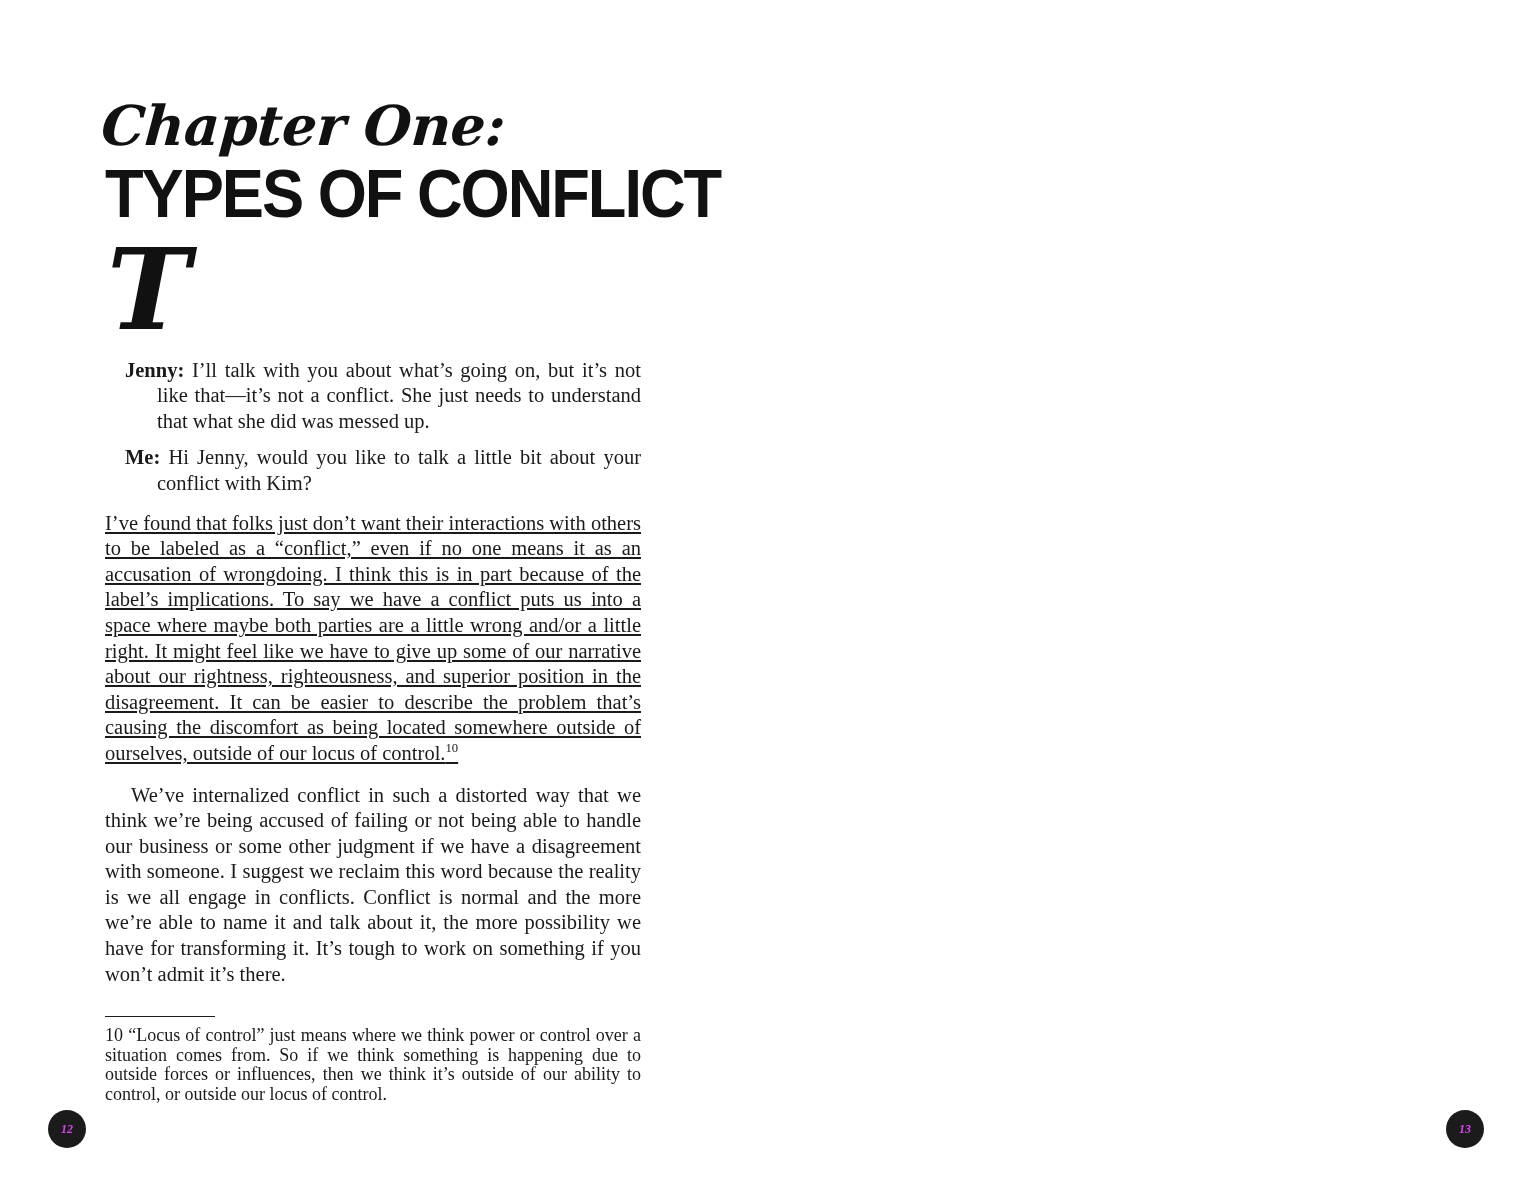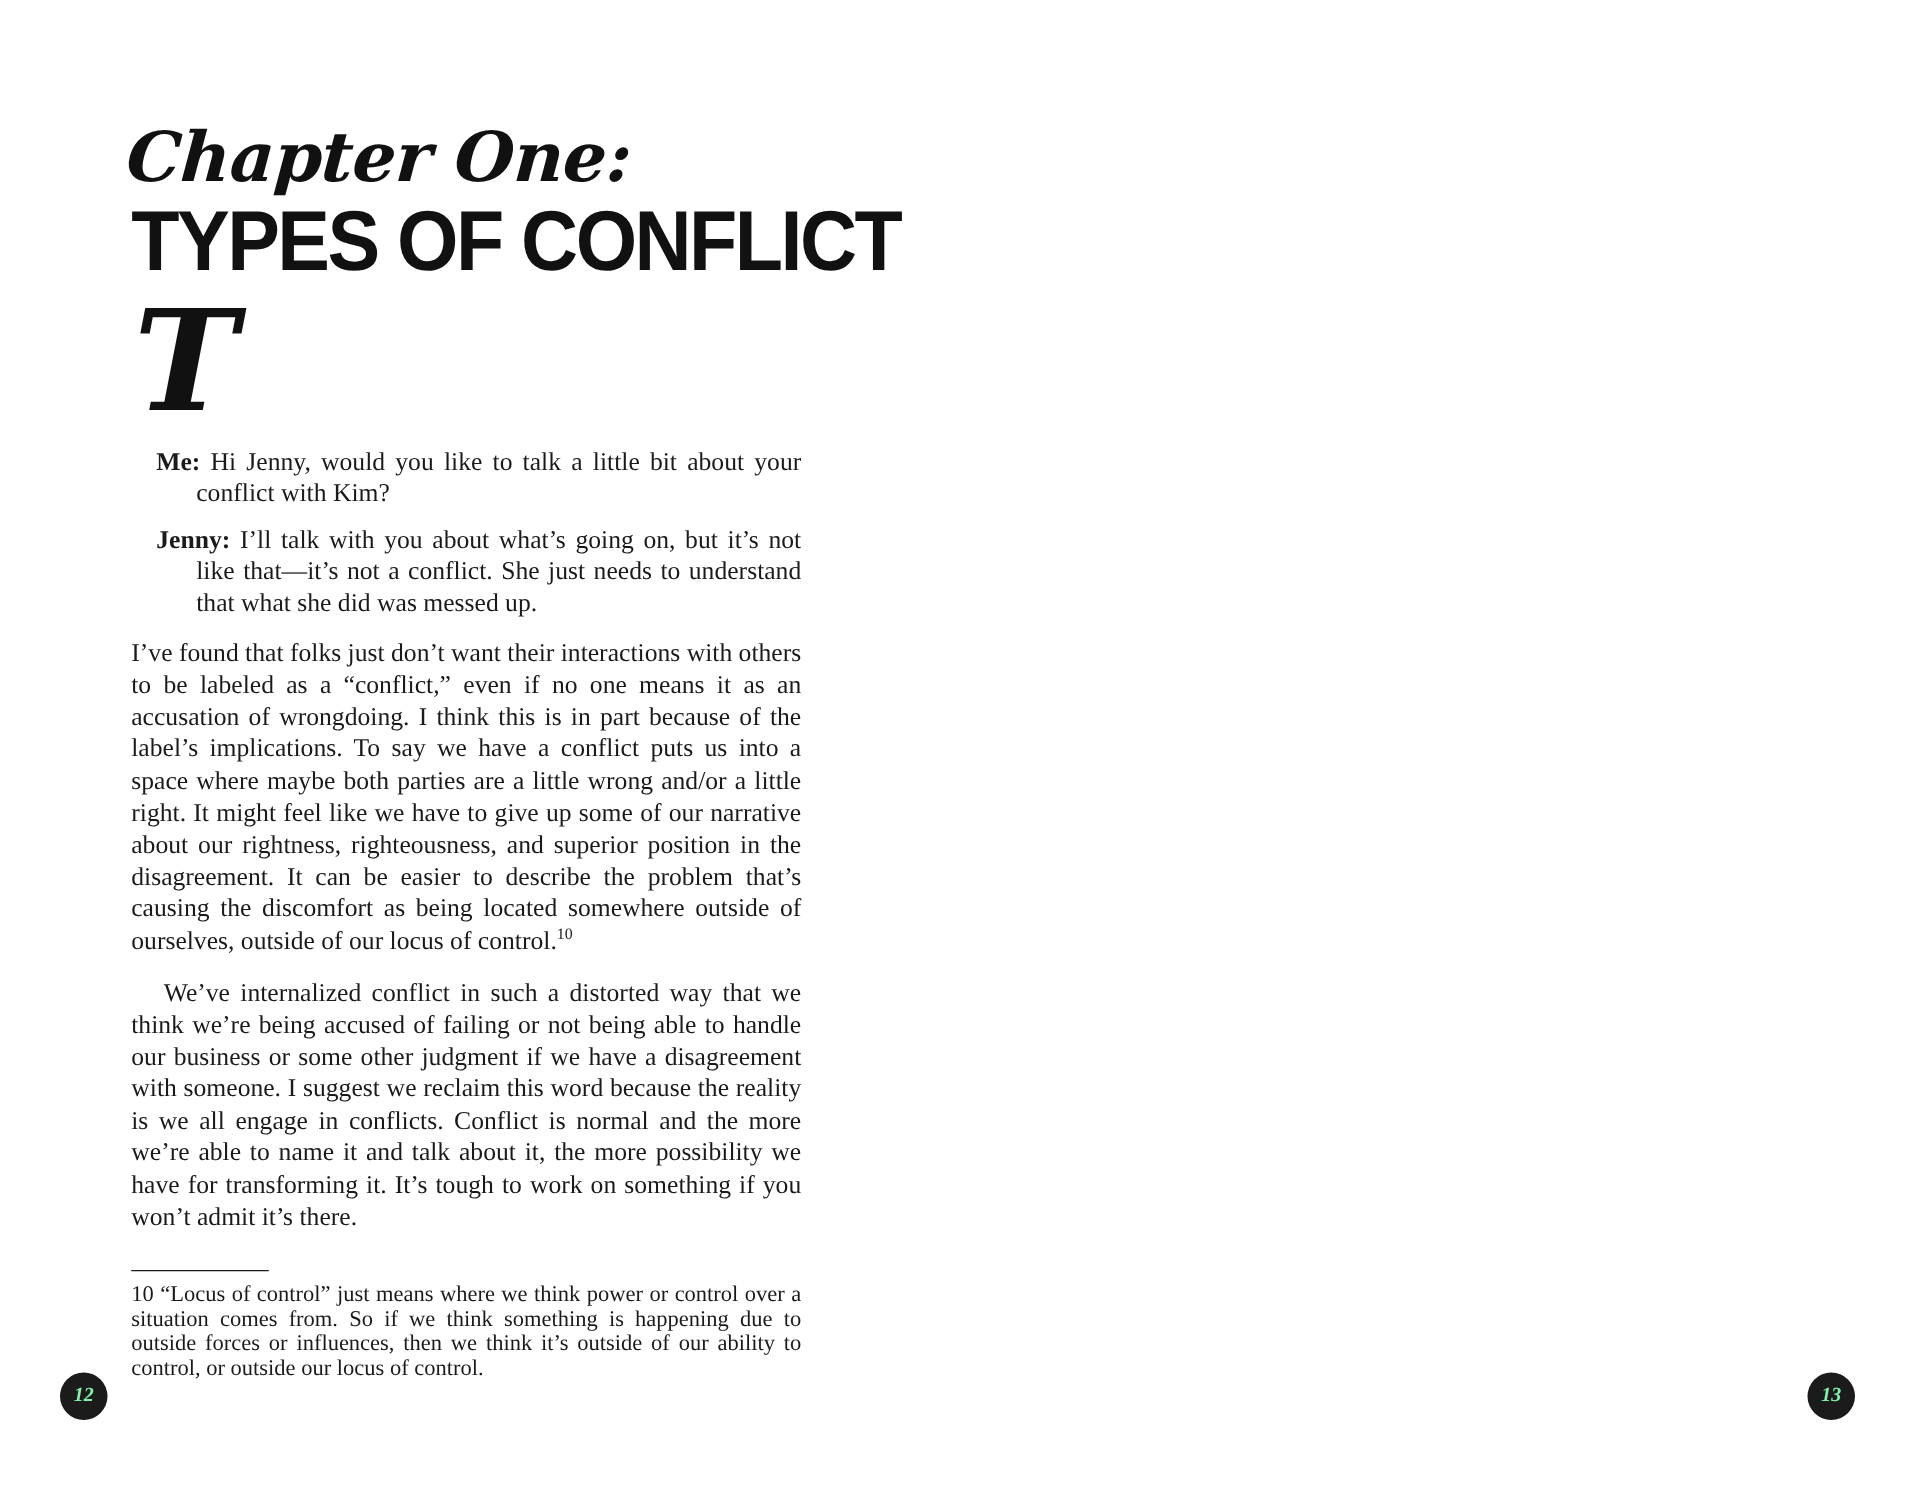--- a/index.html
+++ b/index.html
@@ -67,21 +67,21 @@
 
   
   .body-p {
     font-size: 20.5px;
     line-height: 25.6px;
     text-align: justify;
     margin: 0;
     text-indent: 26px;
     hyphens: none;
   }
-  .body-p.no-indent { text-indent: 0; }
+  .body-p.no-indent { text-indent: 0; text-decoration: underline; }
   .body-p + .body-p { margin-top: 2px; }
 
   
   .opening {
     position: relative;
     margin-top: 14px;
     min-height: 108px;
   }
   .dropcap {
     position: absolute;
@@ -133,29 +133,29 @@
     line-height: 19.5px;
     text-align: justify;
     margin: 0;
   }
 
   sup.fn { font-size: 0.62em; vertical-align: super; line-height: 0; }
 
   
   .page-badge {
     position: absolute;
-    bottom: 64px;
+    bottom: 52px;
     width: 38px;
     height: 38px;
     border-radius: 50%;
     background: #1b1b1b;
-    color: #86efac;
+    color: #d946ef;
     font-style: italic;
     font-weight: 700;
-    font-size: 16px;
+    font-size: 12px;
     display: flex;
     align-items: center;
     justify-content: center;
   }
   .badge-left  { left: 48px; }
   .badge-right { right: 48px; }
 </style>
 </head>
 <body>
 
@@ -167,24 +167,24 @@
       <h1 class="chapter-script">Chapter One:</h1>
 
       <h2 class="chapter-title">TYPES OF CONFLICT</h2>
 
       <div class="opening">
         <span class="dropcap">T</span>
       </div>
 
       <div class="dialogue">
         <p class="dialogue-line">
-          <span class="speaker">Me:</span><span> Hi Jenny, would you like to talk a little bit about your conflict with Kim?</span>
+          <span class="speaker">Jenny:</span><span> I’ll talk with you about what’s going on, but it’s not like that—it’s not a conflict. She just needs to understand that what she did was messed up.</span>
         </p>
         <p class="dialogue-line">
-          <span class="speaker">Jenny:</span><span> I’ll talk with you about what’s going on, but it’s not like that—it’s not a conflict. She just needs to understand that what she did was messed up.</span>
+          <span class="speaker">Me:</span><span> Hi Jenny, would you like to talk a little bit about your conflict with Kim?</span>
         </p>
       </div>
 
       <p class="body-p no-indent" style="margin-top:14px;"><span>I’ve found that folks just don’t want their interactions with others to be labeled as a “conflict,” even if no one means it as an accusation of wrongdoing. I think this is in part because of the label’s implications. To say we have a conflict puts us into a space where maybe both parties are a little wrong and/or a little right. It might feel like we have to give up some of our narrative about our rightness, righteousness, and superior position in the disagreement. It can be easier to describe the problem that’s causing the discomfort as being located somewhere outside of ourselves, outside of our locus of control.</span><sup class="fn">10</sup></p>
 
       <p class="body-p" style="margin-top:16px;">We’ve internalized conflict in such a distorted way that we think we’re being accused of failing or not being able to handle our business or some other judgment if we have a disagreement with someone. I suggest we reclaim this word because the reality is we all engage in conflicts. Conflict is normal and the more we’re able to name it and talk about it, the more possibility we have for transforming it. It’s tough to work on something if you won’t admit it’s there.</p>
 
     </div>
 
     <div class="footnote">

